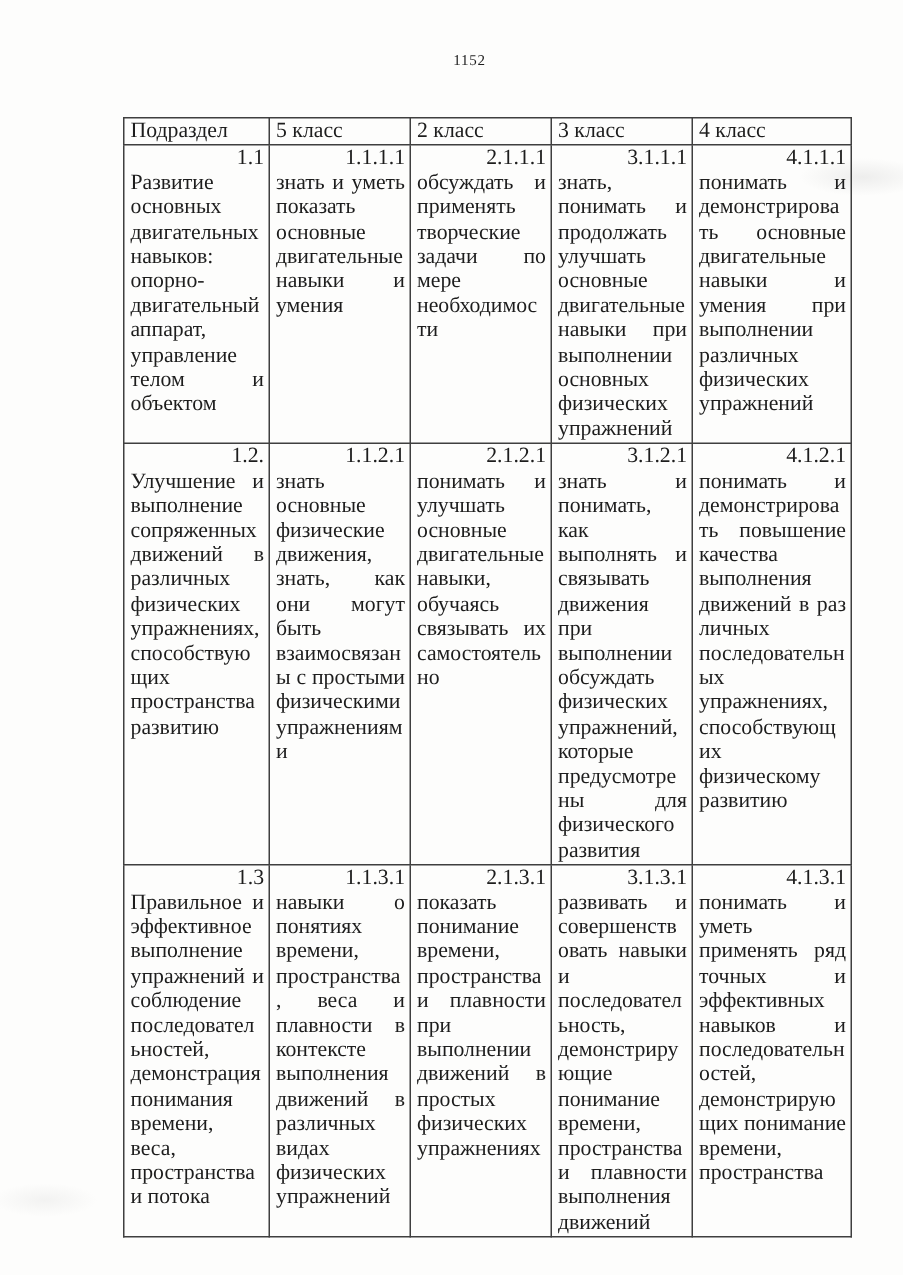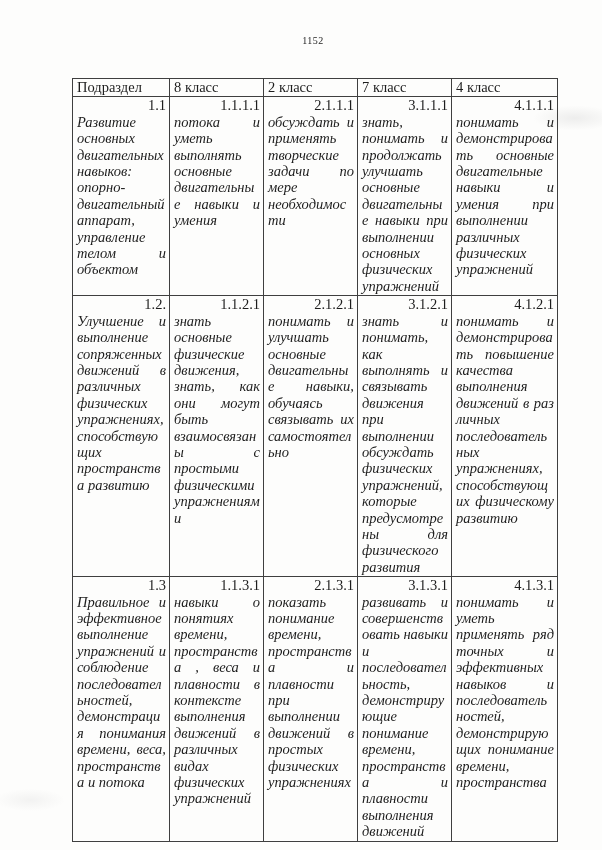--- a/index.html
+++ b/index.html
@@ -23,21 +23,21 @@
     position: absolute;
     top: 35px;
     left: 12px;
     width: 602px;
     text-align: center;
     font-size: 10px;
     letter-spacing: 0.5px;
   }
   table.doc-table {
     position: absolute;
-    left: 72px;
+    left: 82px;
     top: 78px;
     width: 485px;
     border-collapse: collapse;
     table-layout: fixed;
   }
   col.c1 { width: 97px; }
   col.c2 { width: 94px; }
   col.c3 { width: 94px; }
   col.c4 { width: 94px; }
   col.c5 { width: 106px; }
@@ -58,56 +58,55 @@
   tbody tr.row-2 { height: 222px; }
   .cell-code {
     text-align: right;
     white-space: nowrap;
   }
   .cell-text {
     text-align: justify;
     text-justify: inter-word;
     overflow-wrap: break-word;
     word-wrap: break-word;
-    font-style: italic;
   }
 </style>
 </head>
 <body>
 
 <div class="page">
 
   <div class="page-number">1152</div>
 
   <table class="doc-table">
     <colgroup>
       <col class="c1">
         <col class="c2">
         <col class="c3">
         <col class="c4">
         <col class="c5">
     </colgroup>
     <thead>
       <tr>
         <th>Подраздел</th>
-        <th>8 класс</th>
+        <th>5 класс</th>
         <th>2 класс</th>
-        <th>7 класс</th>
+        <th>3 класс</th>
         <th>4 класс</th>
       </tr>
     </thead>
     <tbody>
       <tr class="row-0">
         <td>
           <div class="cell-code">1.1</div>
           <div class="cell-text">Развитие основных двигательных навыков: опорно-двигательный аппарат, управление телом и объектом</div>
         </td>
         <td>
           <div class="cell-code">1.1.1.1</div>
-          <div class="cell-text">потока и уметь выполнять основные двигательные навыки и умения</div>
+          <div class="cell-text">знать и уметь показать основные двигательные навыки и умения</div>
         </td>
         <td>
           <div class="cell-code">2.1.1.1</div>
           <div class="cell-text">обсуждать и применять творческие задачи по мере необходимости</div>
         </td>
         <td>
           <div class="cell-code">3.1.1.1</div>
           <div class="cell-text">знать, понимать и продолжать улучшать основные двигательные навыки при выполнении основных физических упражнений</div>
         </td>
         <td>

